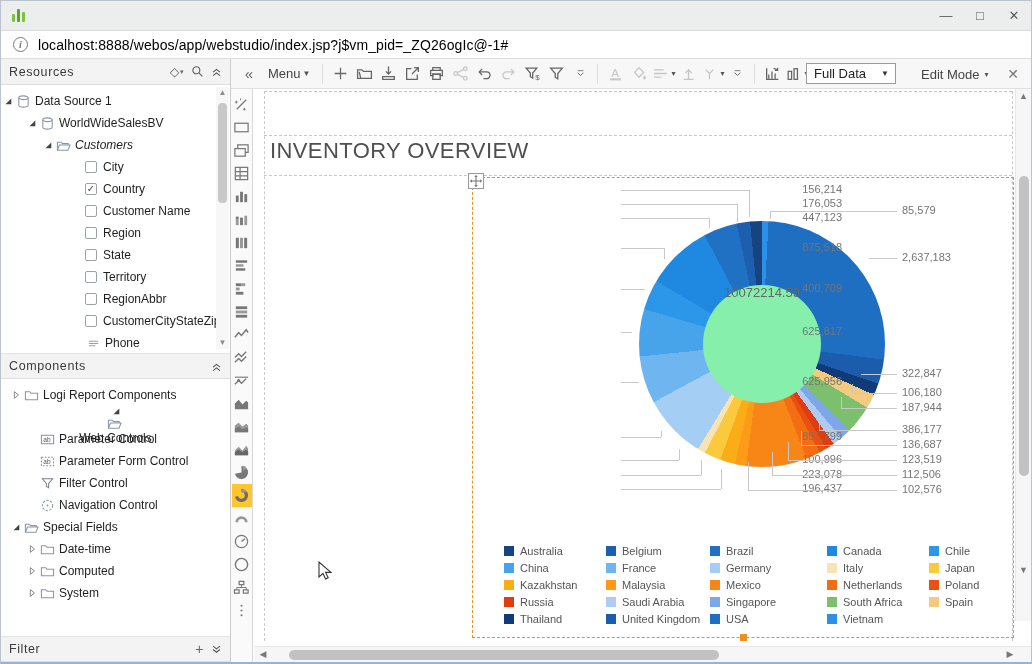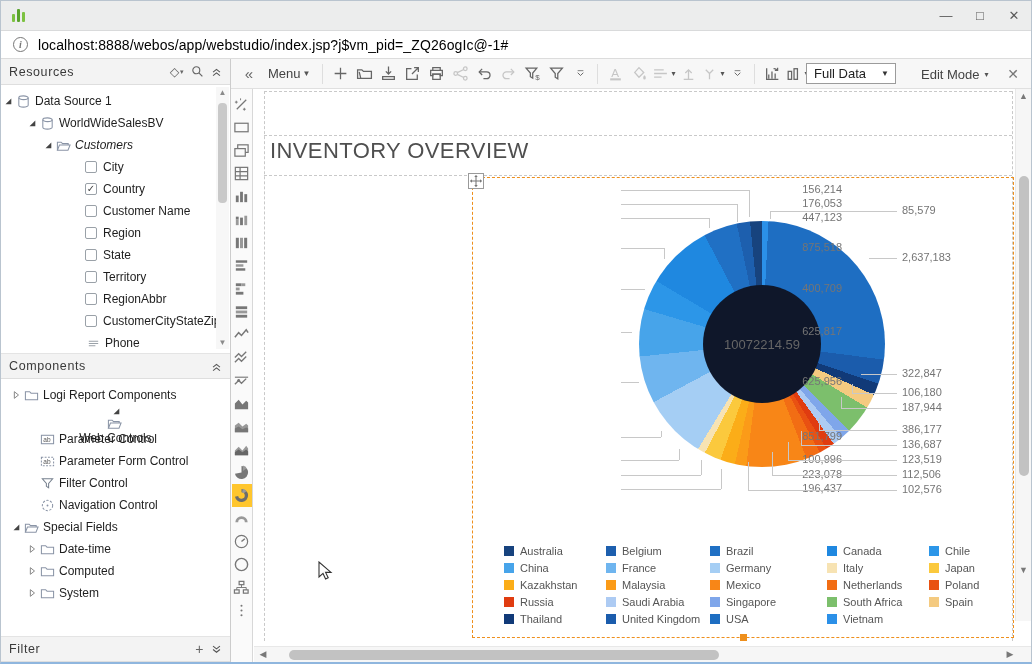--- a/index.html
+++ b/index.html
@@ -74,21 +74,21 @@
   .pslot svg { display:block; }
   
   #canvas { position:absolute; left:253px; top:88px; width:763px; height:560px; background:#fff; overflow:hidden; }
   .dash-h { position:absolute; border-top:1px dashed #c9c9c9; }
   .dash-v { position:absolute; border-left:1px dashed #c9c9c9; }
   #report-title { position:absolute; left:16px; top:49px; font-size:22px; color:#4f4f4f; letter-spacing:.4px; }
   #selection { position:absolute; border:1px dashed #ee8f1c; }
   #move-handle { position:absolute; width:16px; height:16px; background:#fff; border:1px solid #9a9a9a; }
   #resize-handle { position:absolute; width:7px; height:7px; background:#ee8f1c; }
   #donut { position:absolute; border-radius:50%; }
-  #donut-hole { position:absolute; background:#0f172a; border-radius:50%; display:flex; align-items:center; justify-content:center; }
+  #donut-hole { position:absolute; background:#86efac; border-radius:50%; display:flex; align-items:flex-start; justify-content:center; }
   #center-total { font-size:13px; color:#666; }
   .callout { position:absolute; font-size:11px; color:#757575; white-space:nowrap; }
   .lead { position:absolute; background:#c8c8c8; }
   #legend { position:absolute; display:grid; grid-template-columns:102px 104px 117px 102px 92px; grid-auto-rows:17px; }
   .lg-item { display:flex; align-items:center; font-size:11px; color:#555; }
   .lg-sw { width:10px; height:10px; flex:none; margin-right:6px; }
   
   #vscroll { position:absolute; right:0; top:88px; width:16px; height:532px; background:#f6f6f6; border-left:1px solid #e8e8e8; }
   #vscroll .arr { position:absolute; left:0; width:15px; text-align:center; color:#787878; font-size:9px; }
   #vscroll .thumb { position:absolute; left:3px; width:10px; background:#c2c2c2; border-radius:5px; }

